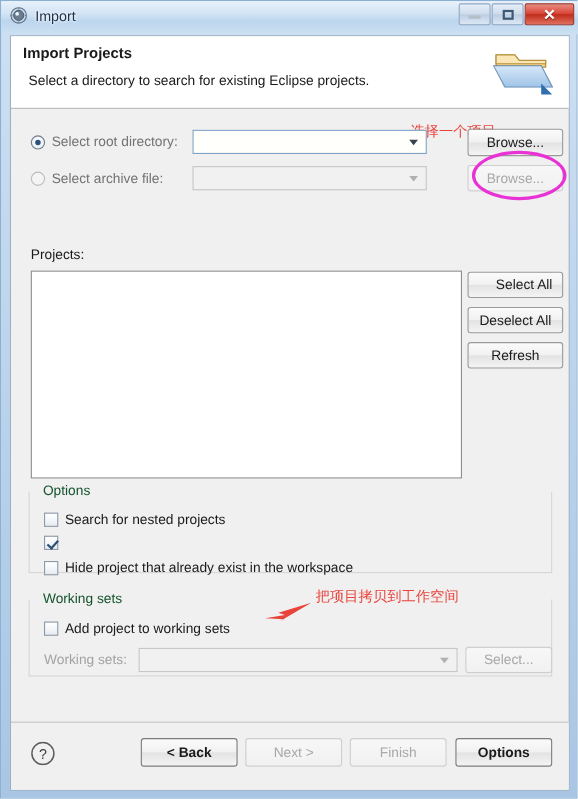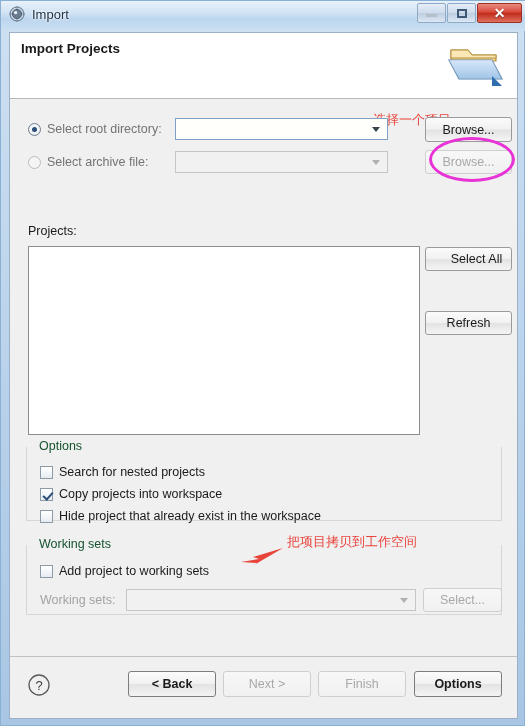--- a/index.html
+++ b/index.html
@@ -233,20 +233,21 @@
       <div class="wbtn close">
         <span class="close-glyph">✕</span>
       </div>
     </div>
   </div>
 
   <div id="dialog">
 
     <div id="header">
       <div id="header-title">Import Projects</div>
+      <div id="header-sub">Select a directory to search for existing Eclipse projects.</div>
       <span id="folder-icon">
         <svg viewBox="0 0 58 52" width="58" height="52">
           <path d="M4 12 h17 l4 5 h24 v6 H4 z" fill="#f5d58a" stroke="#b5913f" stroke-width="1.2"></path>
           <path d="M4 12 h17 l4 5 h24 v3 H4 z" fill="#fae7b5" stroke="#b5913f" stroke-width="1"></path>
           <path d="M2 22 h43 l10 19 H12 z" fill="#b9d5f0" stroke="#5d84ad" stroke-width="1.2"></path>
           <path d="M2 22 h43 l10 19 H12 z" fill="url(#fg)" opacity="0.6"></path>
           <defs>
             <linearGradient id="fg" x1="0" y1="0" x2="0" y2="1">
               <stop offset="0" stop-color="#eaf4ff"></stop>
               <stop offset="1" stop-color="#8fb9e0"></stop>
@@ -278,33 +279,33 @@
       <div class="combo disabled" style="left:165px; top:51px; width:213px;">
         <span class="combo-val"></span>
         <span class="caret dis"></span>
       </div>
       <div class="btn disabled" style="left:415px; top:50px; width:87px; height:24px;">Browse...</div>
 
       <div class="lbl" style="left:18px; top:124px;">Projects:</div>
       <div id="projects-list"></div>
 
       <div class="btn" style="left:415px; top:147px; width:87px; height:24px;padding-left:16px;">Select All</div>
+      <div class="btn" style="left:415px; top:179px; width:87px; height:24px;">Deselect All</div>
       <div class="btn" style="left:415px; top:211px; width:87px; height:24px;">Refresh</div>
 
       <div class="group" style="left:16px; top:339px; width:476px; height:82px;">
         <div class="group-body"></div>
         <div class="group-title">Options</div>
 
         <div class="cb-row" style="left:14px; top:26px;">
           <span class="cbox"></span>
           <span class="cb-label">Search for nested projects</span>
         </div>
         <div class="cb-row" style="left:14px; top:48px;">
           <span class="cbox checked"></span>
-          <span class="cb-label">Copy projects into workspace</span>
         </div>
         <div class="cb-row" style="left:14px; top:70px;">
           <span class="cbox"></span>
           <span class="cb-label">Hide project that already exist in the workspace</span>
         </div>
       </div>
 
       <div id="anno-opt">把项目拷贝到工作空间</div>
       <span id="anno-arrow">
         <svg viewBox="0 0 46 20" width="46" height="20">

